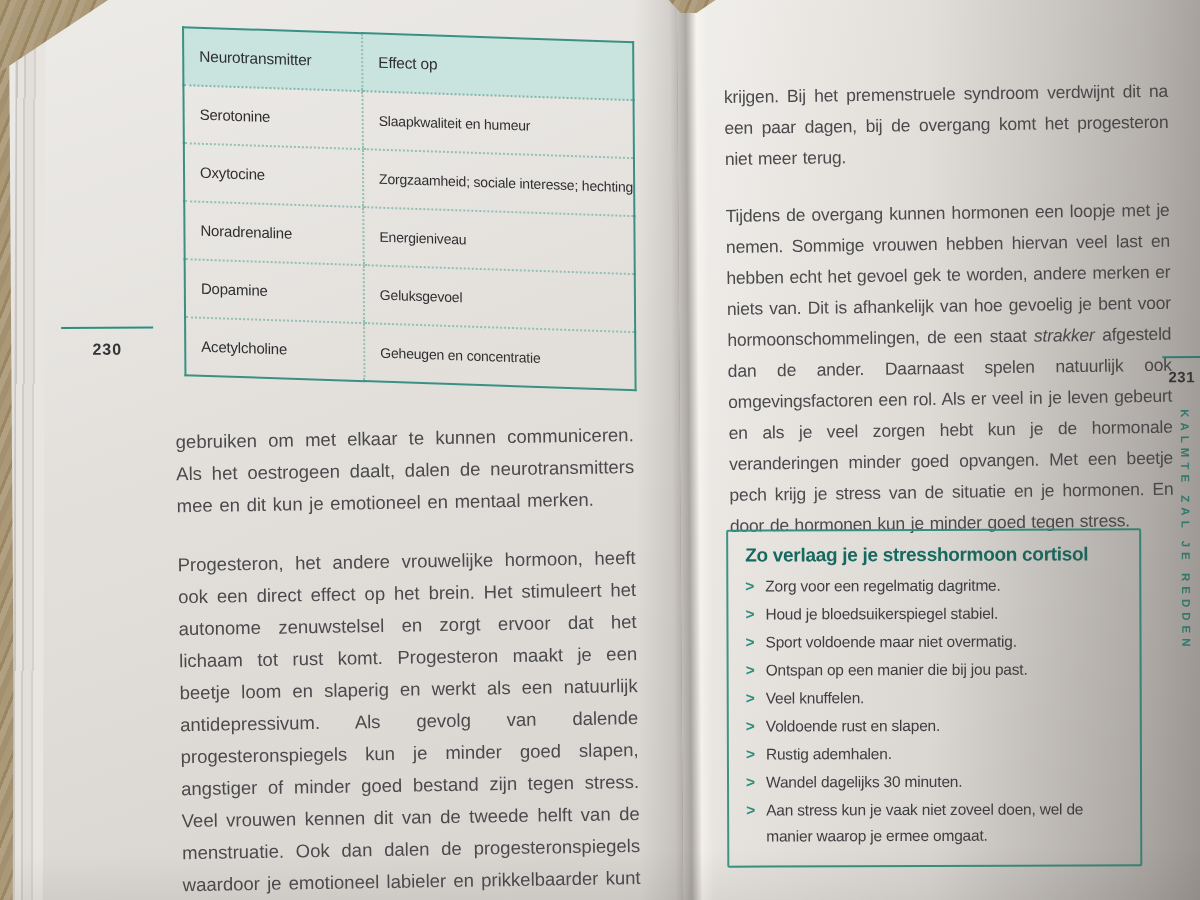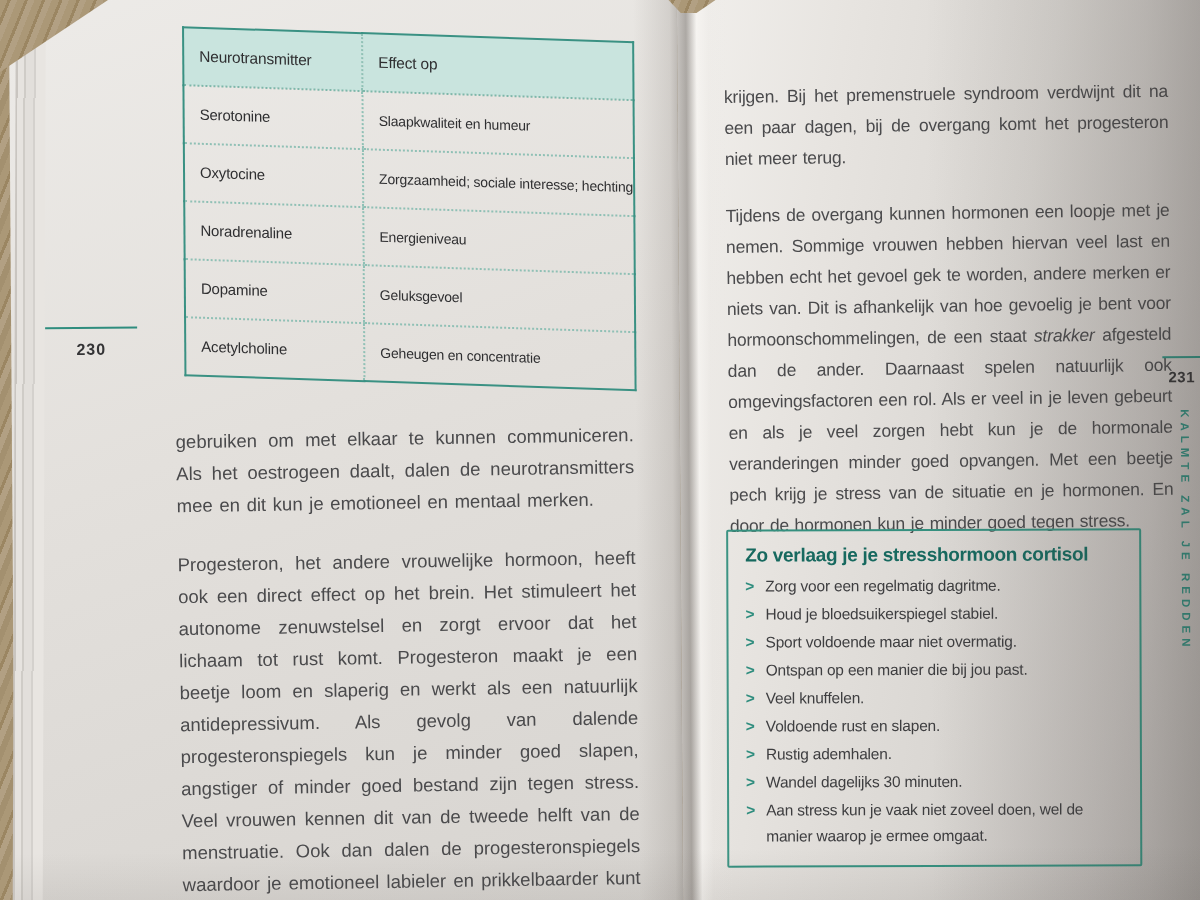--- a/index.html
+++ b/index.html
@@ -31,21 +31,21 @@
   .nt-table{position:absolute;left:173px;top:30px;width:452px;border-collapse:collapse;
     border:2px solid #3a9183;transform:skewY(2.3deg);transform-origin:0 0;
     font-size:15px;color:#2f2f31;letter-spacing:-0.2px;}
   .nt-table th,.nt-table td{text-align:left;font-weight:normal;padding:18px 0 18px 15px;line-height:20px;}
   .nt-table thead th{background:#c9e4de;border-bottom:2px dotted #7fb7aa;font-size:15.5px;}
   .nt-table td{border-bottom:2px dotted #8fc0b5;}
   .nt-table tbody tr:last-child td{border-bottom:none;}
   .nt-table th:last-child,.nt-table td:last-child{border-left:2px dotted #8fc0b5;}
   .col-nt{width:47%;}
   .col-effect{width:53%;white-space:nowrap;overflow:visible;font-size:14px;}
-  .margin-left-block{position:absolute;left:34px;top:330px;width:92px;text-align:center;}
+  .margin-left-block{position:absolute;left:50px;top:330px;width:92px;text-align:center;}
   .rule{height:2px;background:#2f8d7e;}
   .pagenum{margin-top:12px;font-size:16px;font-weight:bold;color:#343436;letter-spacing:1px;}
   .body-text{position:absolute;text-align:justify;color:#4a4a4c;}
   .body-text p{margin:0 0 27px 0;}
   .left-text{left:166px;top:428px;width:458px;font-size:18.5px;line-height:32px;transform:rotate(-0.5deg);word-spacing:1.5px;}
 
   
   .right-text{left:48px;top:88px;width:444px;font-size:17.5px;line-height:31px;letter-spacing:-0.2px;transform:rotate(-0.4deg);word-spacing:1px;}
   .right-text p{margin:0 0 26px 0;}
   .right-text em{font-style:italic;}

